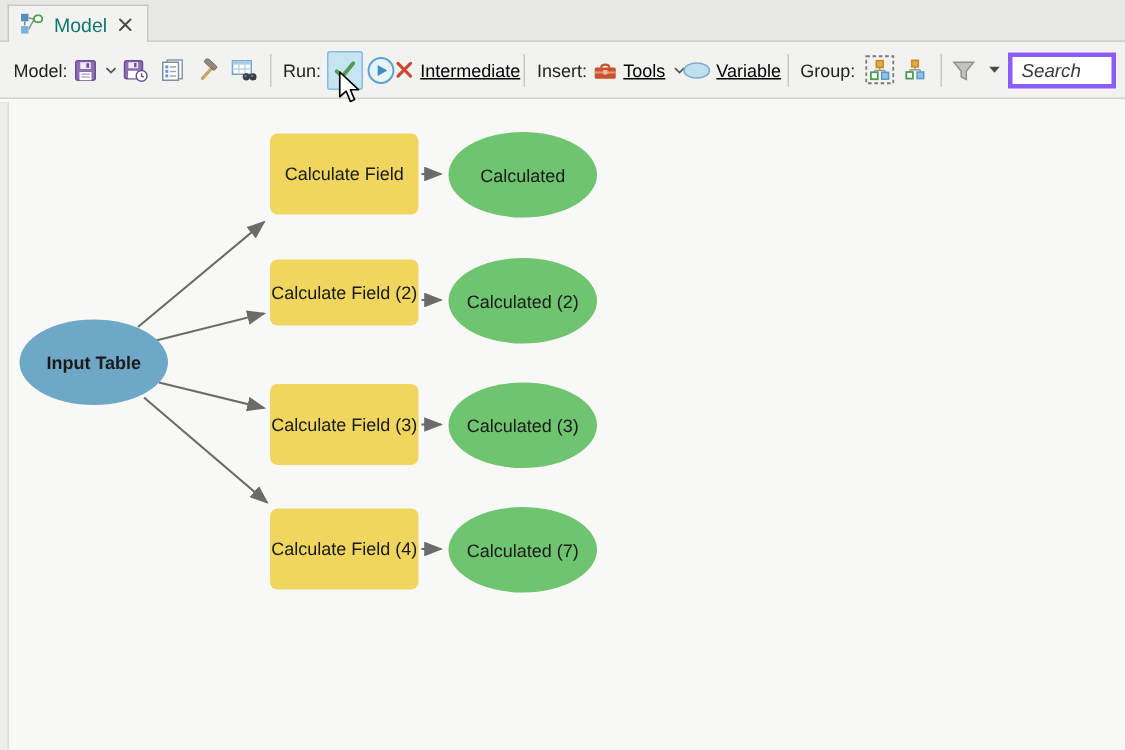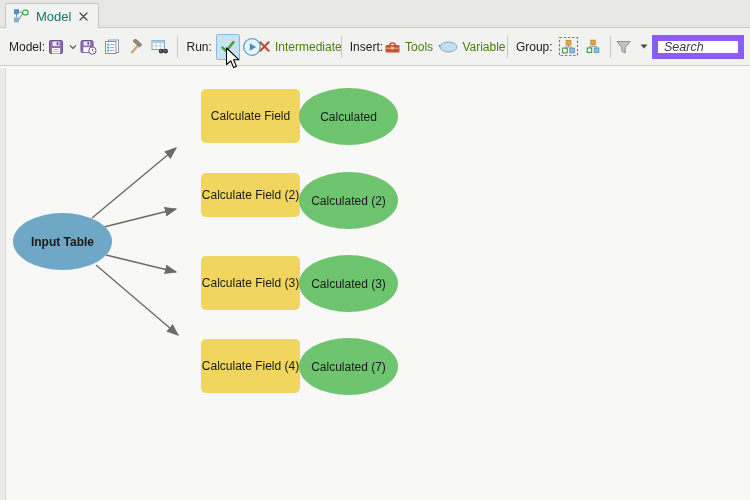--- a/index.html
+++ b/index.html
@@ -56,26 +56,26 @@
   .tbtn {
     min-width: 24px; height: 26px;
     display: flex; align-items: center; justify-content: center;
     border: 1px solid transparent;
     border-radius: 2px;
     padding: 0 2px;
     gap: 4px;
     cursor: default;
   }
   .tbtn.hovered { background: #C7E4F2; border-color: #85BCDB; }
-  .tbtn-text { color: #4d7c0f; }
+  .tbtn-text { color: #000000; text-decoration: underline; }
   .chev { margin-left: 1px; display: flex; align-items: center; }
   .sep { width: 1px; height: 22px; background: #C8C8C7; margin: 0 5px; flex: none; }
   .search-box {
-    width: 92px; height: 24px;
-    border: 6px solid #8b5cf6;
+    width: 72px; height: 24px;
+    border: 3px solid #8b5cf6;
     background: #FFFFFF;
     font-family: "Liberation Sans", sans-serif;
     font-size: 12.5px;
     padding: 0 6px;
     margin-left: 4px;
     flex: none;
     outline: none;
   }
   .search-box::placeholder { color: #3A3A3A; font-style: italic; }
 
@@ -94,21 +94,21 @@
   }
   .wires { position: absolute; left: 0; top: 0; }
   .node {
     position: absolute;
     display: flex; align-items: center; justify-content: center;
     font-size: 12px; color: #1A1A1A;
     text-align: center;
     cursor: default;
   }
   .node.ellipse { border-radius: 50%; }
-  .node.toolrect { border-radius: 5px; margin-left: 21px; }
+  .node.toolrect { border-radius: 5px; }
 
   .cursor-overlay { position: absolute; z-index: 50; left: 225px; top: 47px; }
 </style>
 </head>
 <body>
 
 <div class="tabbar">
   <div class="tab">
     <span style="display:flex">
       <svg width="16" height="16" viewBox="0 0 16 16">

